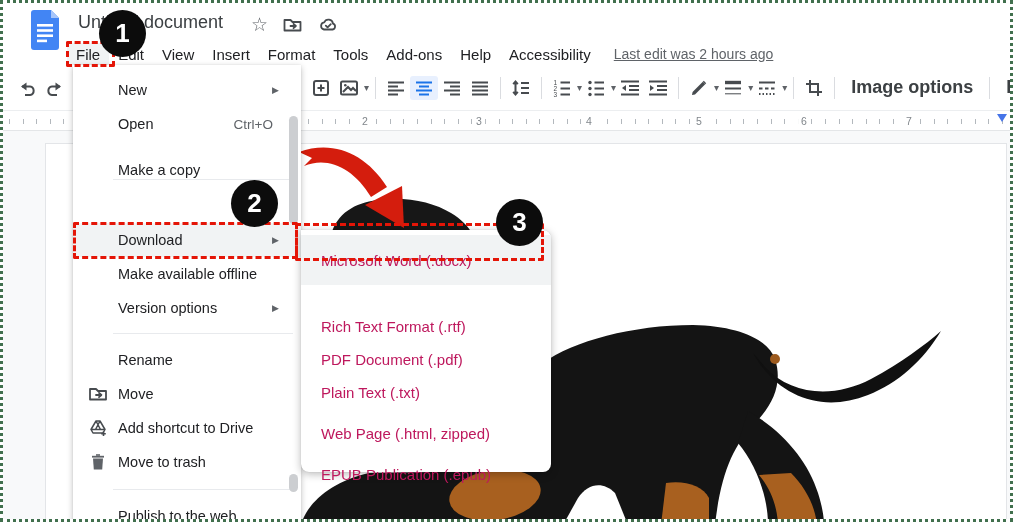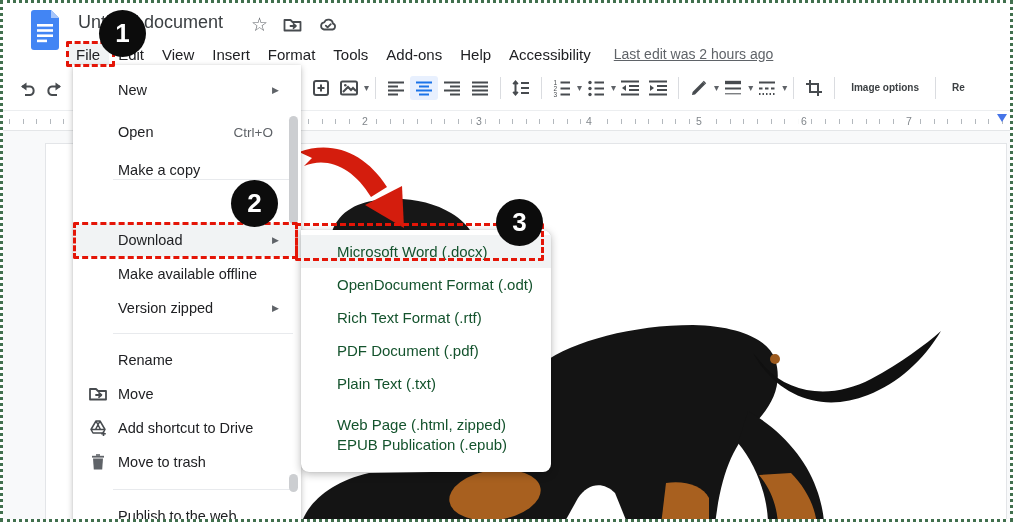--- a/index.html
+++ b/index.html
@@ -18,21 +18,21 @@
   .lastedit{font-size:14px;color:#5f6368;text-decoration:underline;margin-left:14px;white-space:nowrap;}
   
   .toolbar{position:absolute;left:0;top:62px;width:100%;height:46px;background:#fff;z-index:3;
            display:flex;align-items:center;padding-left:10px;border-bottom:1px solid #eceef0;}
   .tbtn{width:28px;height:24px;display:flex;align-items:center;justify-content:center;flex:0 0 auto;}
   .tgroup{display:flex;align-items:center;flex:0 0 auto;}
   .caret{font-size:10px;color:#5f6368;margin-left:1px;}
   .tsep{width:1px;height:22px;background:#dadce0;margin:0 6px;flex:0 0 auto;}
   .tspacer{width:238px;flex:0 0 auto;}
   .tbtn.active{background:#e8f0fe;border-radius:3px;}
-  .tlabel{font-size:10px;font-weight:600;color:#3c4043;white-space:nowrap;padding:0 10px;flex:0 0 auto;}
+  .tlabel{font-size:18px;font-weight:600;color:#3c4043;white-space:nowrap;padding:0 10px;flex:0 0 auto;}
   
   .ruler{position:absolute;left:0;top:108px;width:100%;height:20px;background:#fff;z-index:3;
          border-bottom:1px solid #e4e6e8;}
   .ruler .ticks{position:absolute;left:6px;right:6px;top:8px;height:5px;
       background-image:repeating-linear-gradient(to right,#b3b8bd 0 1px,transparent 1px 13.6px);}
   .ruler .rnum{position:absolute;top:3px;transform:translateX(-50%);font-size:10.5px;color:#80868b;
       background:#fff;padding:0 3px;line-height:14px;}
   .indent-marker{position:absolute;top:3px;width:0;height:0;border-left:5px solid transparent;
       border-right:5px solid transparent;border-top:8px solid #4574e8;}
   
@@ -47,22 +47,22 @@
   .frow{position:absolute;left:0;width:100%;height:34px;display:flex;align-items:center;padding-left:45px;
       font-size:14.5px;color:#202124;white-space:nowrap;}
   .frow.hover{background:#f1f3f4;}
   .frow .ficon{position:absolute;left:15px;top:50%;transform:translateY(-50%);width:20px;height:20px;}
   .frow .shortcut{position:absolute;right:28px;font-size:13.5px;color:#5f6368;}
   .frow .subarrow{position:absolute;right:22px;font-size:9px;color:#5f6368;}
   .fdivider{position:absolute;left:40px;right:8px;height:1px;background:#e8eaed;}
   .menuthumb{position:absolute;right:3px;width:9px;border-radius:5px;background:#ccced1;z-index:11;}
   .submenu{position:absolute;left:298px;top:227px;width:250px;height:242px;background:#fff;z-index:10;
       border-radius:0 8px 8px 8px;box-shadow:0 2px 8px rgba(0,0,0,.28),0 0 1px rgba(0,0,0,.2);}
-  .srow{position:absolute;left:0;width:100%;height:33px;display:flex;align-items:center;padding-left:36px;
-      font-size:15px;color:#14532d;white-space:nowrap;}
+  .srow{position:absolute;left:0;width:100%;height:50px;display:flex;align-items:center;padding-left:20px;
+      font-size:15px;color:#be185d;white-space:nowrap;}
   .srow.hover{background:#f1f3f4;}
   
   .redbox{position:absolute;border:3px dashed #e41507;border-radius:2px;z-index:20;pointer-events:none;}
   .badge{position:absolute;width:47px;height:47px;border-radius:50%;background:#0c0c0c;color:#fff;
       font-size:26px;font-weight:bold;display:flex;align-items:center;justify-content:center;z-index:21;}
   svg .ln{stroke:#474b4f;stroke-width:2;stroke-linecap:butt;fill:none;}
   svg .lnr{stroke:#474b4f;stroke-width:1.8;fill:none;stroke-linejoin:round;stroke-linecap:round;}
 </style>
 </head>
 <body>
@@ -278,37 +278,37 @@
     <span class="rnum" style="left:801px">6</span>
     <span class="rnum" style="left:906px">7</span>
     <div class="indent-marker" style="left:994px"></div>
   </div>
 
   <div class="filemenu">
     <div class="frow" style="top:8px">
       <span>New</span>
       <span class="subarrow">▶</span>
     </div>
-    <div class="frow" style="top:50px">
+    <div class="frow" style="top:42px">
       <span>Open</span>
       <span class="shortcut">Ctrl+O</span>
     </div>
     <div class="frow" style="top:88px">
       <span>Make a copy</span>
     </div>
     <div class="fdivider" style="top:114px"></div>
     <div class="frow hover" style="top:158px">
       <span>Download</span>
       <span class="subarrow">▶</span>
     </div>
     <div class="frow" style="top:192px">
       <span>Make available offline</span>
     </div>
     <div class="frow" style="top:226px">
-      <span>Version zipped</span>
+      <span>Version options</span>
       <span class="subarrow">▶</span>
     </div>
     <div class="fdivider" style="top:268px"></div>
     <div class="frow" style="top:278px">
       <span>Rename</span>
     </div>
     <div class="frow" style="top:346px">
       <svg class="ficon" viewBox="0 0 20 20">
         <path d="M8 3 H12 L17 11.5 L15 15 H5 L3 11.5 Z M3 11.5 H17 M8 3 L12.5 11.5 M12 3 L7.5 11.5" stroke="#474b4f" stroke-width="1.5" fill="none" stroke-linejoin="round"></path>
         <path d="M15.5 13.5 V18 M13.2 15.8 H17.8" stroke="#474b4f" stroke-width="1.6"></path>
@@ -336,36 +336,33 @@
     </div>
   </div>
 
   <div class="menuthumb" style="left:286px;top:113px;height:108px;"></div>
   <div class="menuthumb" style="left:286px;top:471px;height:18px;"></div>
 
   <div class="submenu">
     <div class="srow hover" style="top:5px">
       <span>Microsoft Word (.docx)</span>
     </div>
-    <div class="srow" style="top:38px">
-      <span>OpenDocument Format (.odt)</span>
-    </div>
     <div class="srow" style="top:71px">
       <span>Rich Text Format (.rtf)</span>
     </div>
     <div class="srow" style="top:104px">
       <span>PDF Document (.pdf)</span>
     </div>
     <div class="srow" style="top:137px">
       <span>Plain Text (.txt)</span>
     </div>
     <div class="srow" style="top:178px">
       <span>Web Page (.html, zipped)</span>
     </div>
-    <div class="srow" style="top:198px">
+    <div class="srow" style="top:219px">
       <span>EPUB Publication (.epub)</span>
     </div>
   </div>
 
   <div class="redbox" style="left:63px;top:38px;width:49px;height:26px;"></div>
   <div class="redbox" style="left:70px;top:219px;width:225px;height:37px;"></div>
   <div class="redbox" style="left:292px;top:220px;width:249px;height:38px;"></div>
 
   <div class="badge" style="left:96px;top:7px;">1</div>
   <div class="badge" style="left:228px;top:177px;">2</div>

